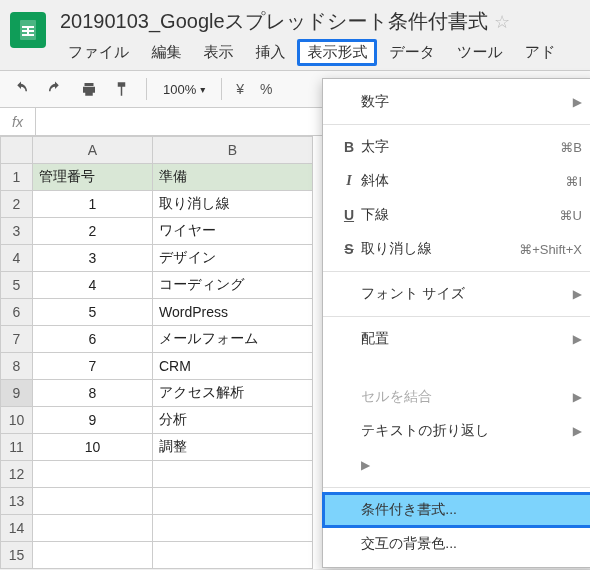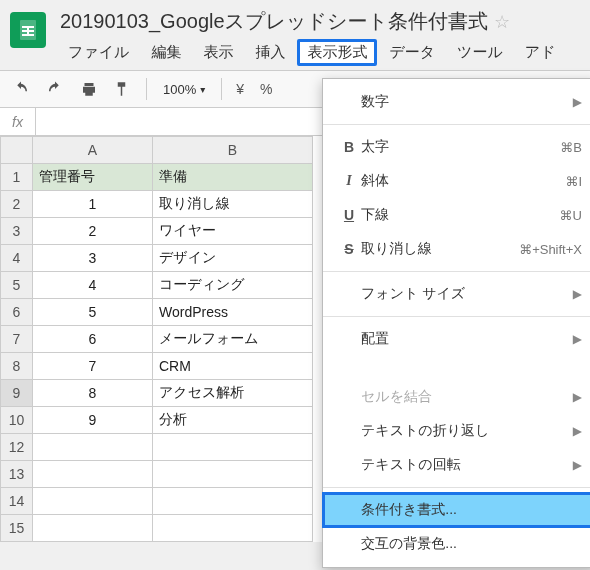--- a/index.html
+++ b/index.html
@@ -174,20 +174,25 @@
           <th class="rowhdr">9</th>
           <td class="colA">8</td>
           <td class="colB">アクセス解析</td>
         </tr>
         <tr class="data-row">
           <th class="rowhdr">10</th>
           <td class="colA">9</td>
           <td class="colB">分析</td>
         </tr>
         <tr class="data-row">
+          <th class="rowhdr">11</th>
+          <td class="colA">10</td>
+          <td class="colB">調整</td>
+        </tr>
+        <tr class="data-row">
           <th class="rowhdr">12</th>
           <td class="colA"></td>
           <td class="colB"></td>
         </tr>
         <tr class="data-row">
           <th class="rowhdr">13</th>
           <td class="colA"></td>
           <td class="colB"></td>
         </tr>
         <tr class="data-row">
@@ -248,21 +253,20 @@
       <span class="dd-label">セルを結合</span>
       <span class="dd-arrow">▶</span>
   </div>
   <div class="dd-item">
     <span class="dd-icon"></span>
       <span class="dd-label">テキストの折り返し</span>
       <span class="dd-arrow">▶</span>
   </div>
   <div class="dd-item">
     <span class="dd-icon"></span>
-      <span class="dd-label">テキストの回転</span>
       <span class="dd-arrow">▶</span>
   </div>
   <div class="dd-sep"></div>
   <div class="dd-item highlight">
     <span class="dd-icon"></span>
       <span class="dd-label">条件付き書式...</span>
   </div>
   <div class="dd-item">
     <span class="dd-icon"></span>
       <span class="dd-label">交互の背景色...</span>

